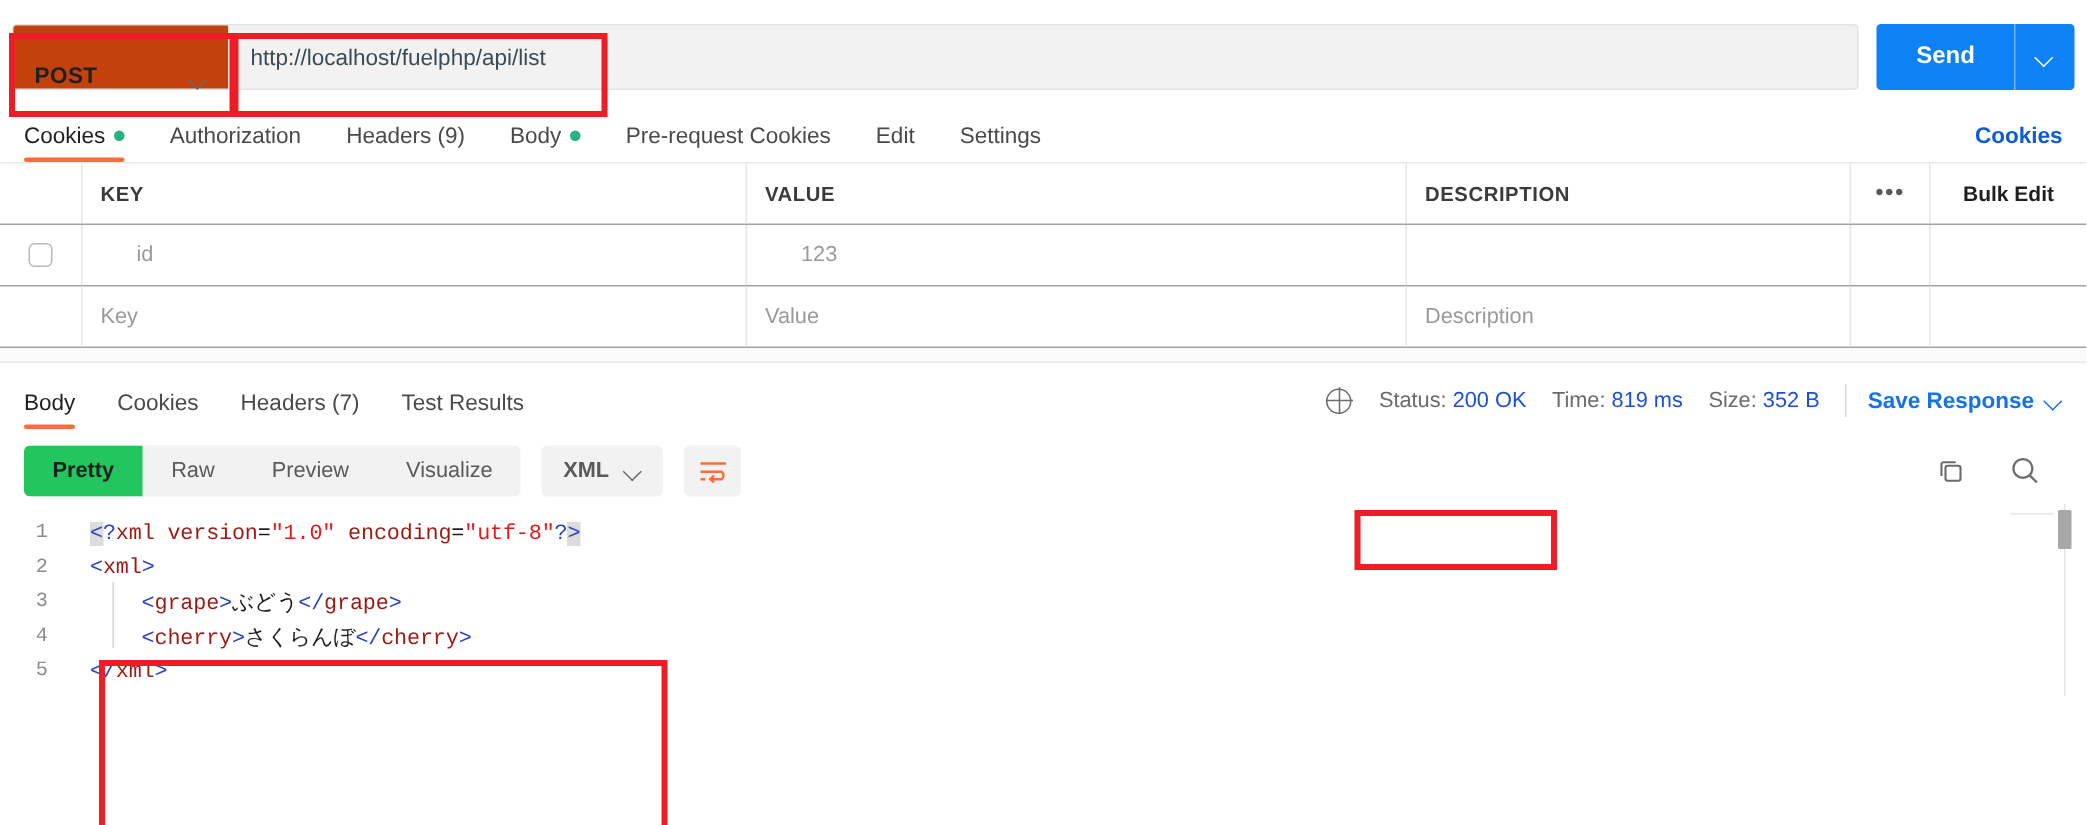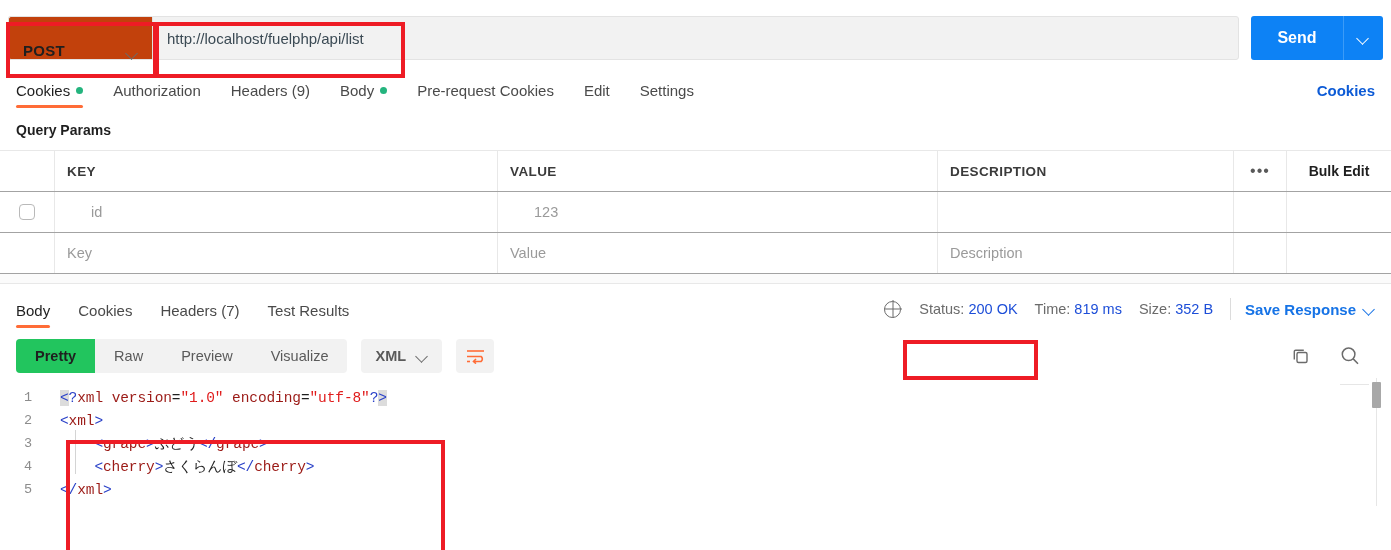--- a/index.html
+++ b/index.html
@@ -284,21 +284,20 @@
     </div>
     <div class="tab">
       <span>Edit</span>
     </div>
     <div class="tab">
       <span>Settings</span>
     </div>
     <div class="cookies-link">Cookies</div>
   </div>
 
-  <div class="qp-title">Query Params</div>
 
   <div class="ptable">
     <div class="prow head">
       <div class="c-check"></div>
       <div class="c-key">
           <span class="th">KEY</span>
         </div>
       <div class="c-val">
           <span class="th">VALUE</span>
         </div>

